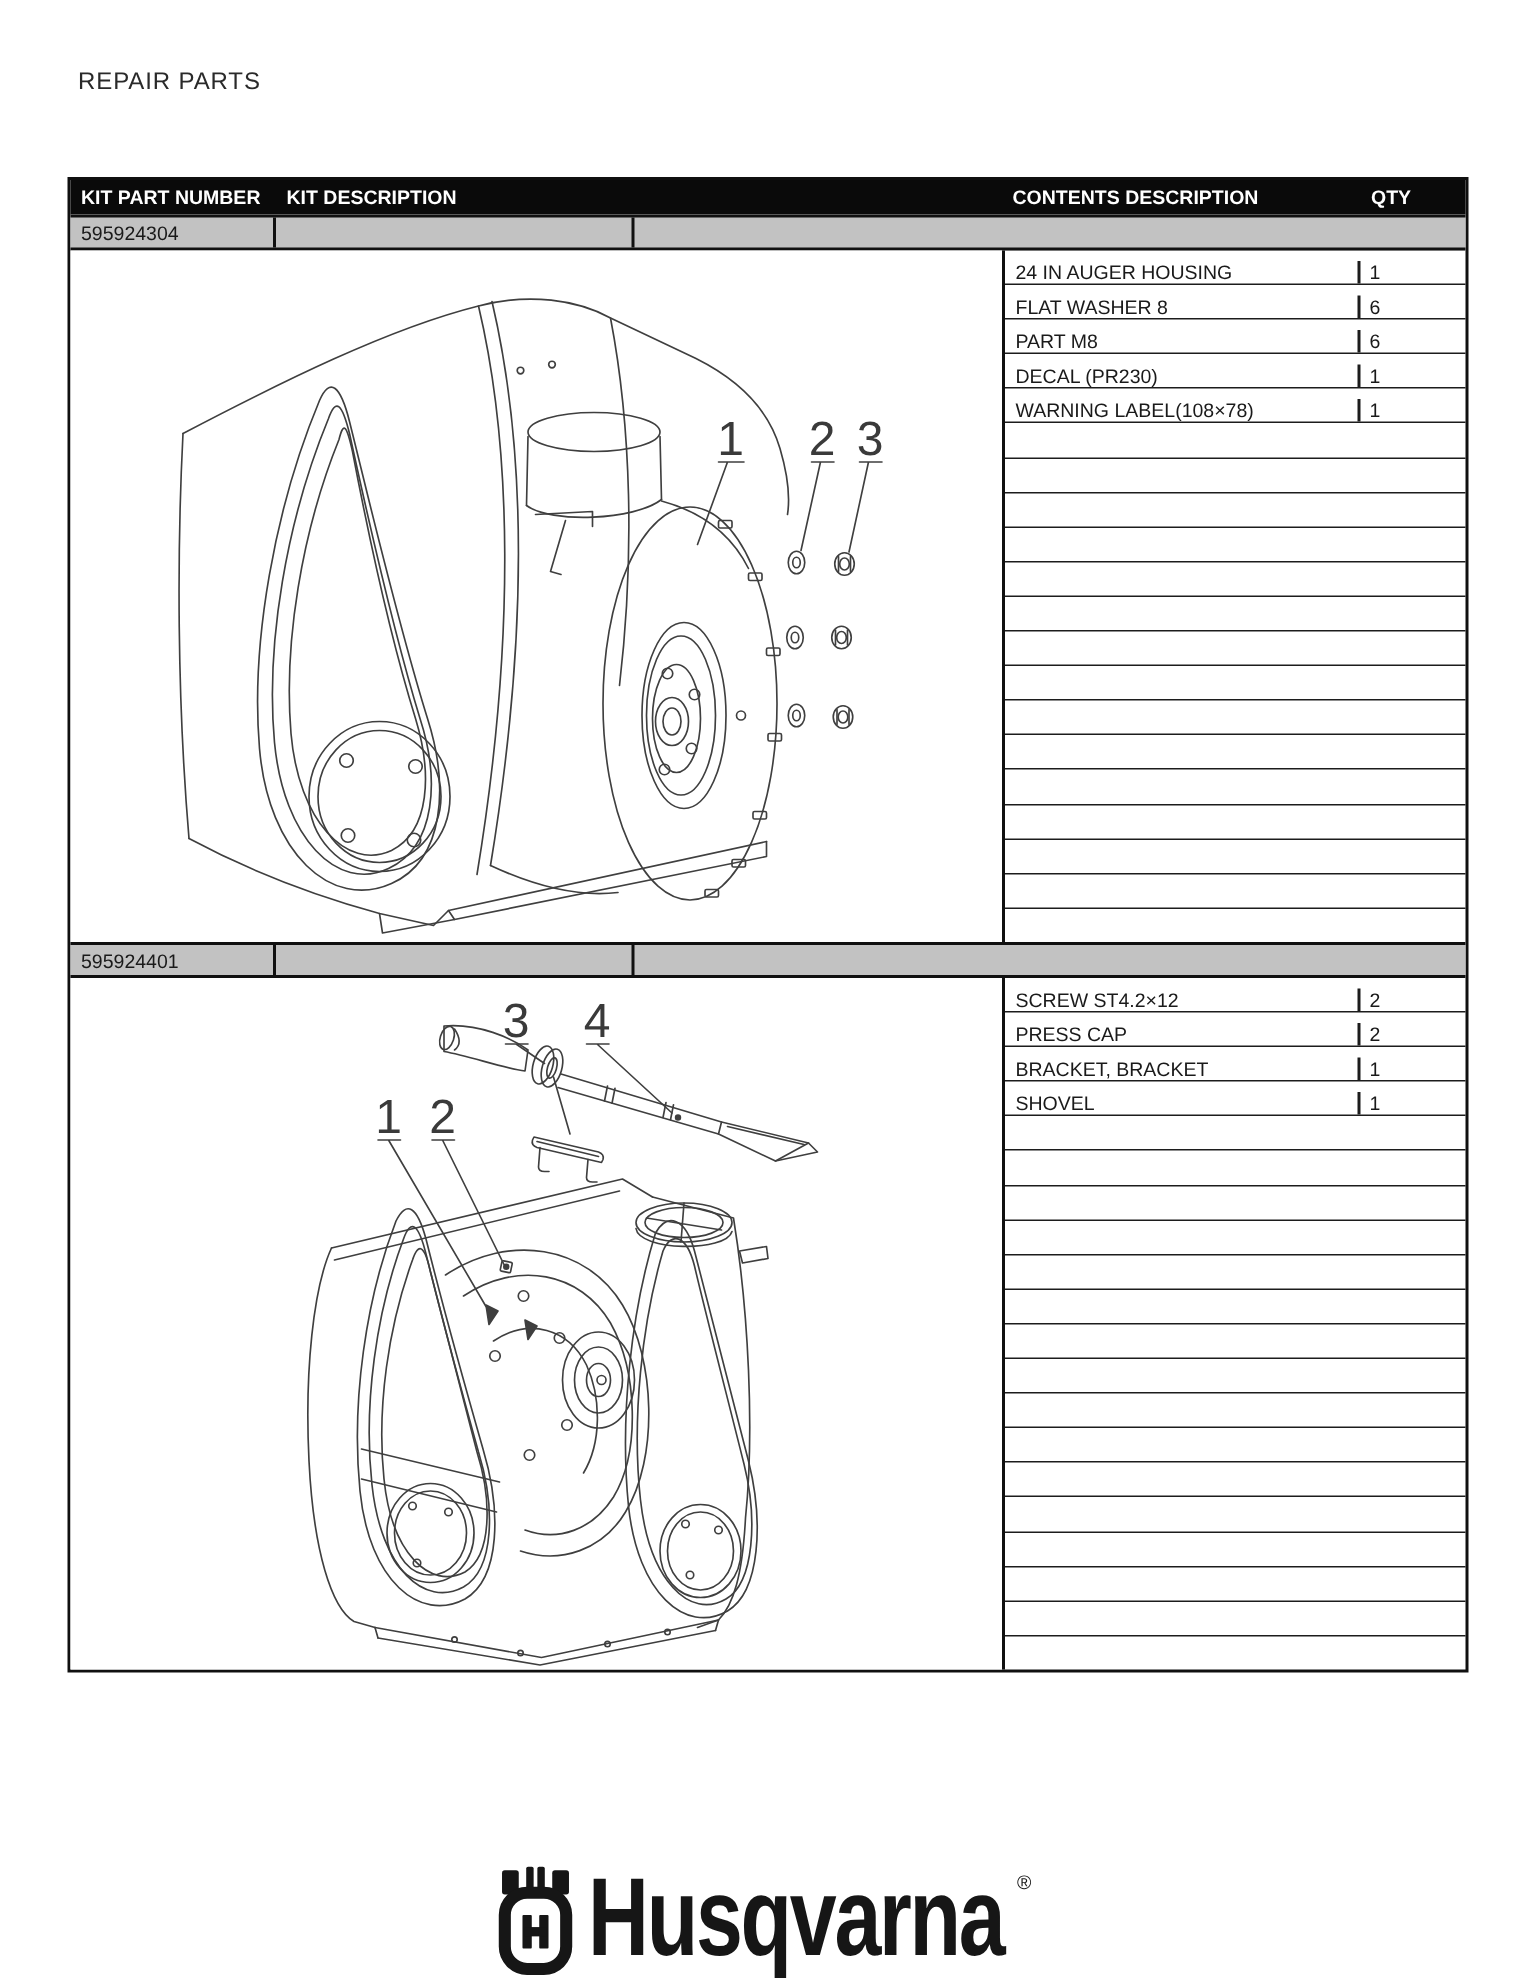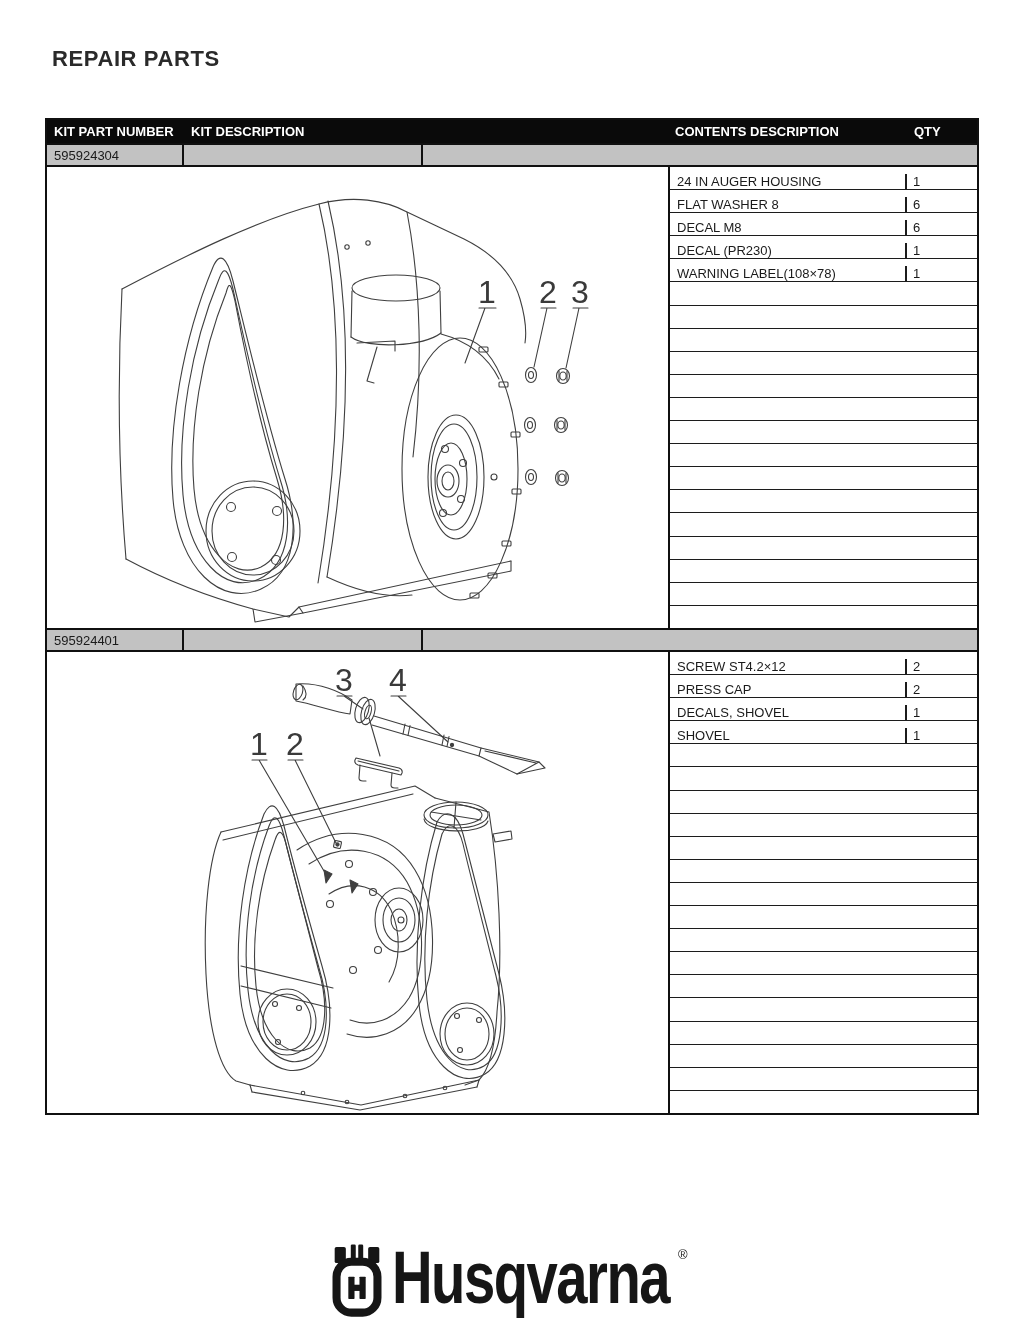--- a/index.html
+++ b/index.html
@@ -3,21 +3,21 @@
 <meta charset="utf-8">
 <style>
   * { margin:0; padding:0; box-sizing:border-box; }
   html,body { background:#ffffff; }
   body {
     width:1024px; height:1325px; position:relative; overflow:hidden;
     font-family:"Liberation Sans", sans-serif; color:#1a1a1a;
   }
   .page-title {
     position:absolute; left:52px; top:46px;
-    font-size:22px; letter-spacing:0.6px; color:#2a2a2a; font-weight:700;
+    font-size:16px; letter-spacing:0.6px; color:#2a2a2a; font-weight:400;
   }
   
   .parts-table {
     position:absolute; left:45px; top:118px; width:934px;
     border:2px solid var(--border,#101010);
     font-size:13px;
   }
   .trow { display:flex; width:930px; }
   .hdr {
     background:var(--header-bg,#0a0a0a); color:var(--header-text,#ffffff);
@@ -174,21 +174,21 @@
         <div class="contents">
           <div class="crow">
             <div class="cdesc">24 IN AUGER HOUSING</div>
             <div class="cqty">1</div>
           </div>
           <div class="crow">
             <div class="cdesc">FLAT WASHER 8</div>
             <div class="cqty">6</div>
           </div>
           <div class="crow">
-            <div class="cdesc">DECAL M8</div>
+            <div class="cdesc">PART M8</div>
             <div class="cqty">6</div>
           </div>
           <div class="crow">
             <div class="cdesc">DECAL (PR230)</div>
             <div class="cqty">1</div>
           </div>
           <div class="crow">
             <div class="cdesc">WARNING LABEL(108×78)</div>
             <div class="cqty">1</div>
           </div>
@@ -357,21 +357,21 @@
         <div class="contents">
           <div class="crow">
             <div class="cdesc">SCREW ST4.2×12</div>
             <div class="cqty">2</div>
           </div>
           <div class="crow">
             <div class="cdesc">PRESS CAP</div>
             <div class="cqty">2</div>
           </div>
           <div class="crow">
-            <div class="cdesc">DECALS, SHOVEL</div>
+            <div class="cdesc">BRACKET, BRACKET</div>
             <div class="cqty">1</div>
           </div>
           <div class="crow">
             <div class="cdesc">SHOVEL</div>
             <div class="cqty">1</div>
           </div>
           <div class="crow">
             <div class="cdesc"></div>
             <div class="cqty"></div>
           </div>

